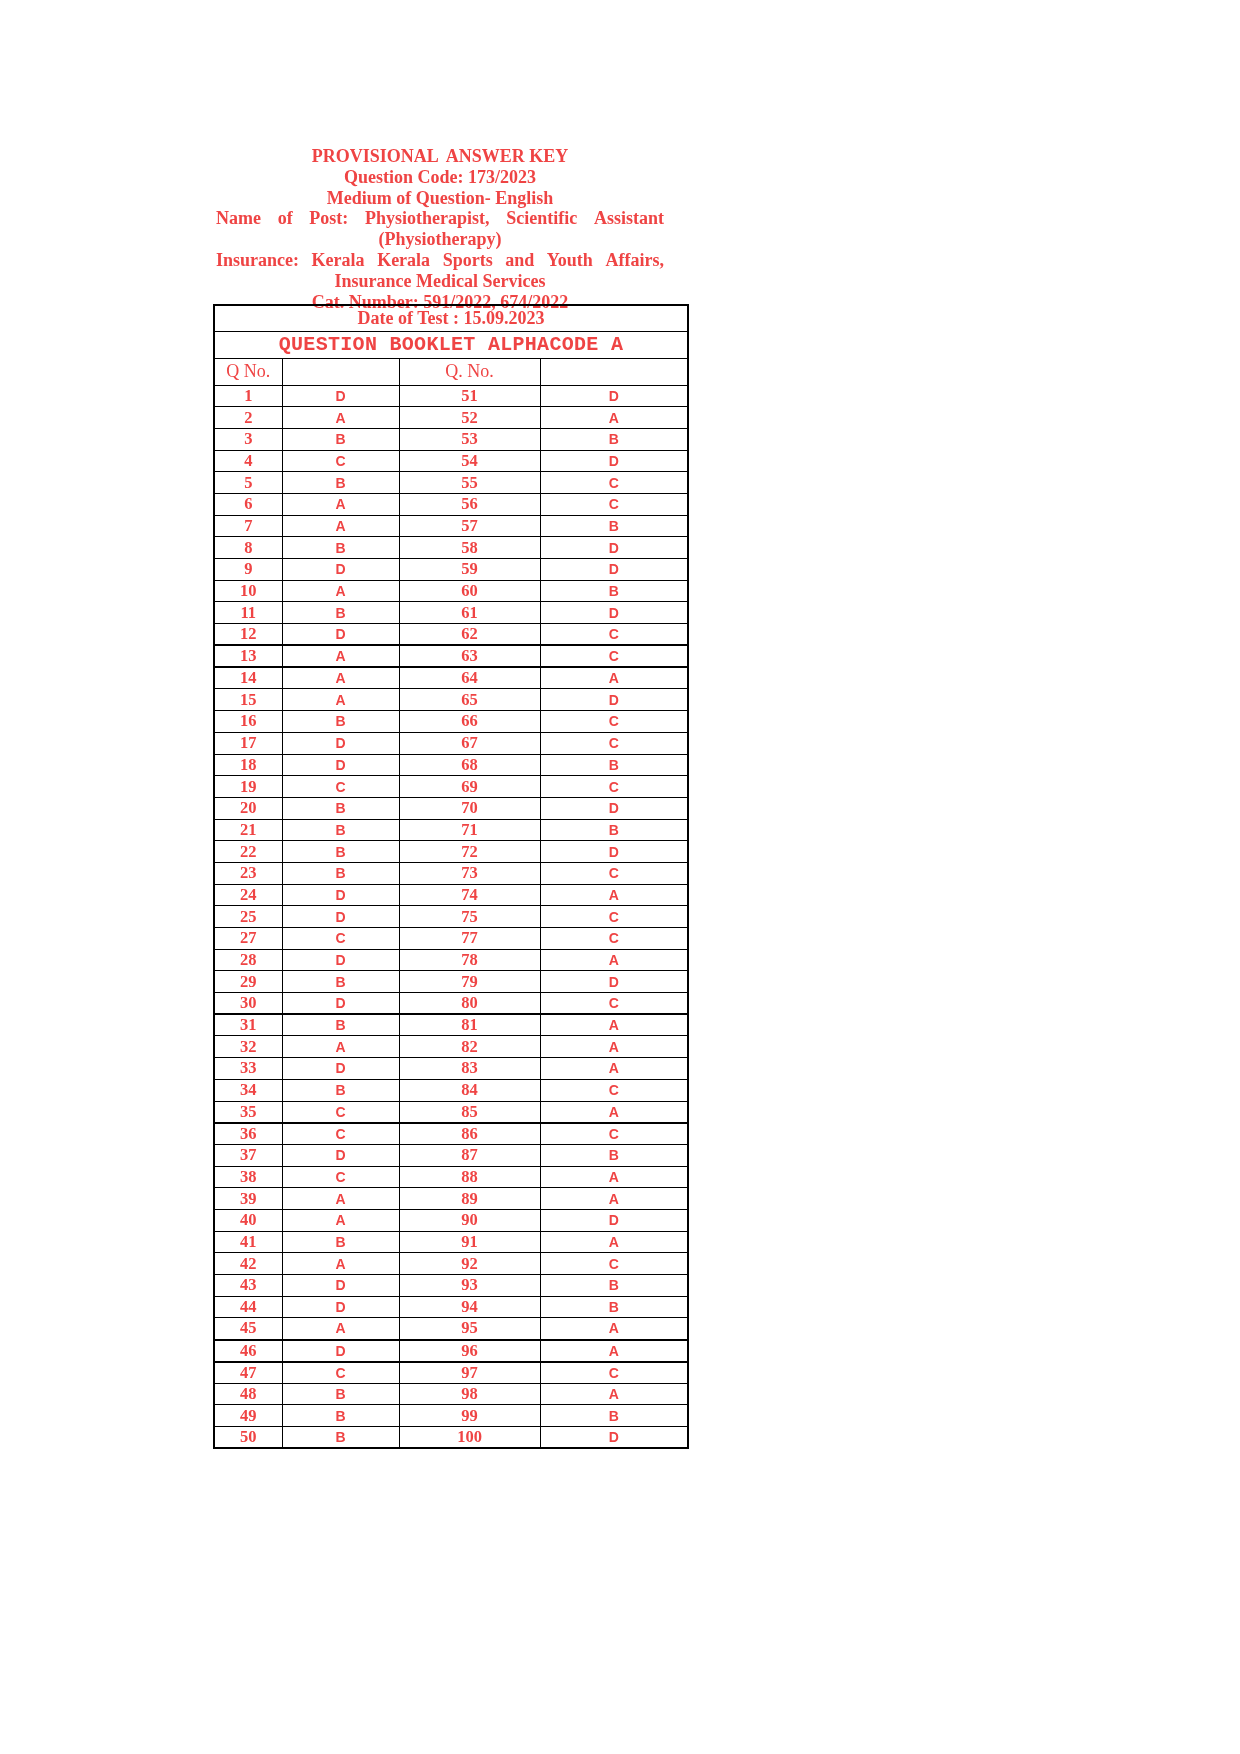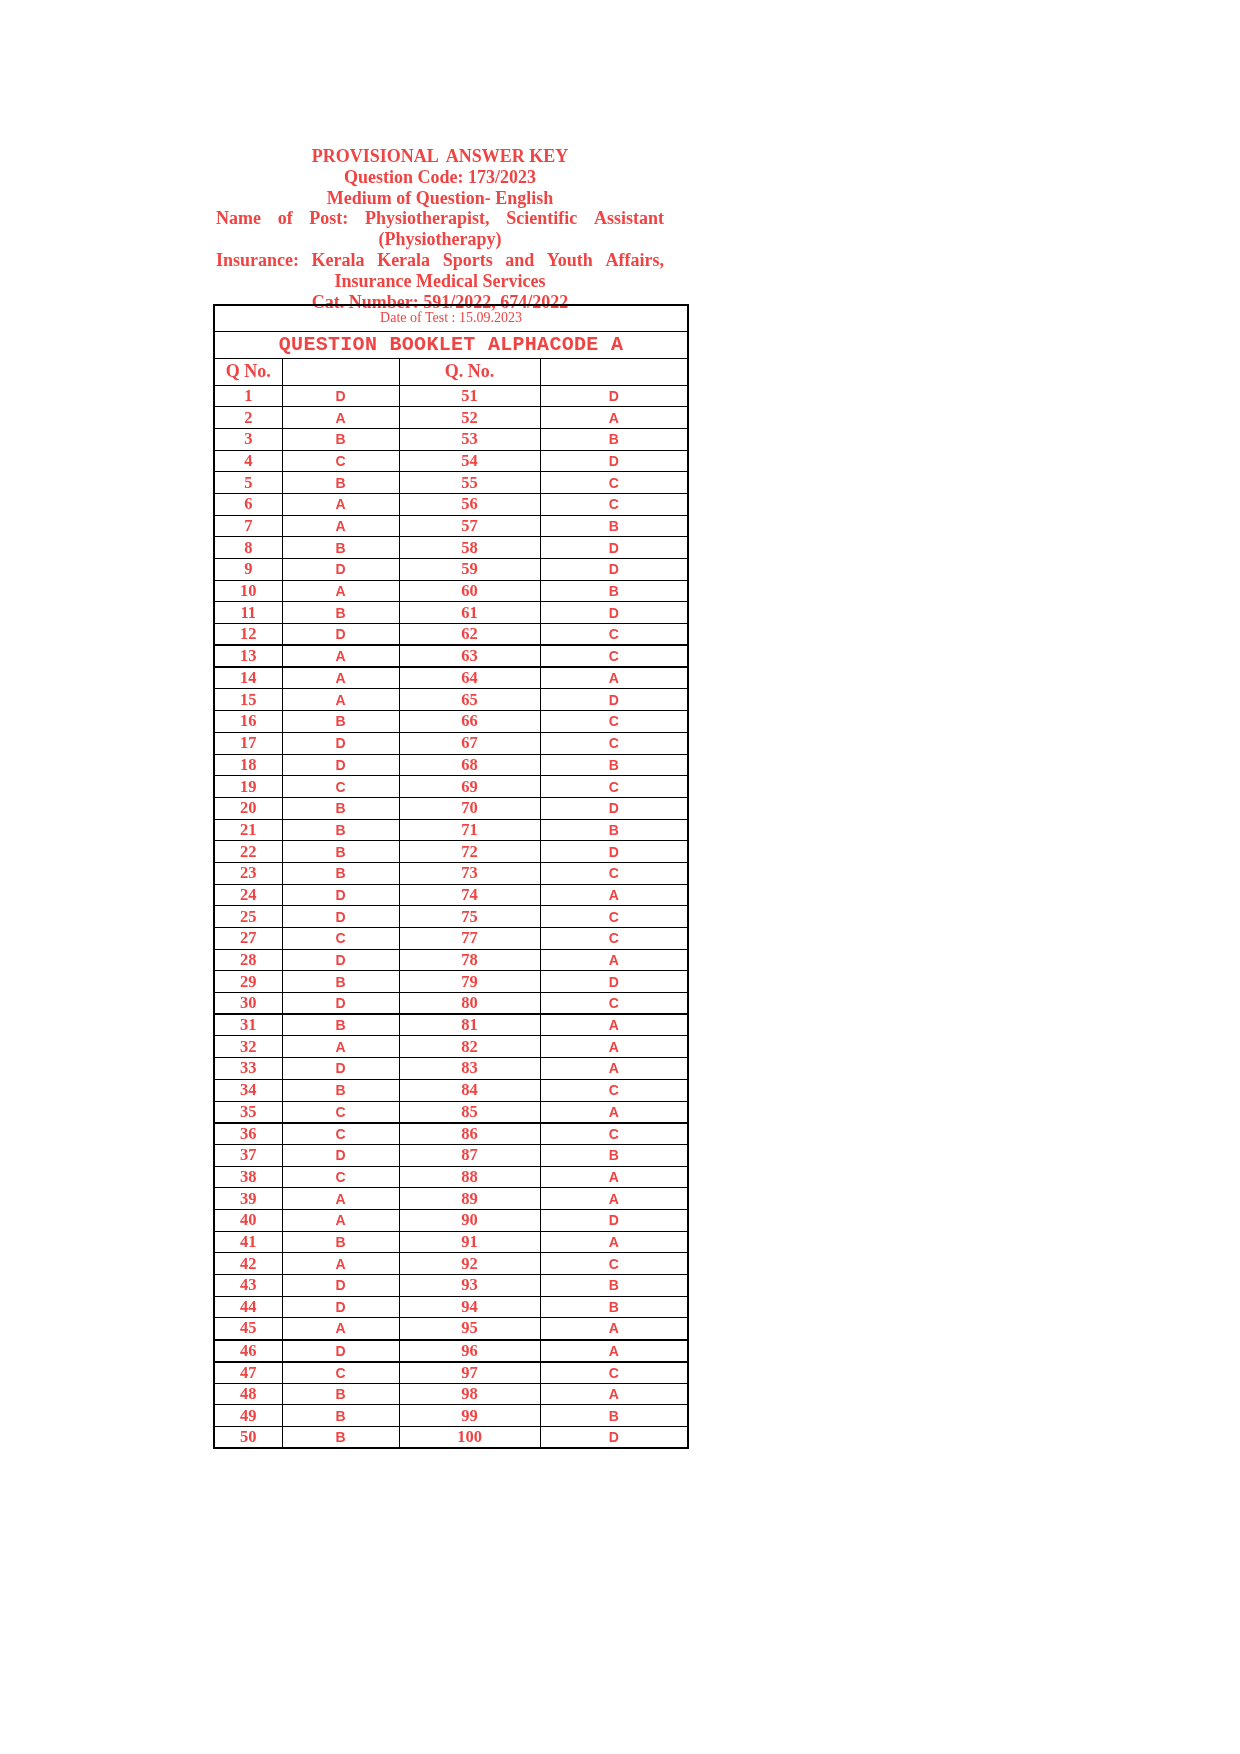--- a/index.html
+++ b/index.html
@@ -37,35 +37,35 @@
   .answer-table td {
     border:1px solid #000;
     text-align:center;
     vertical-align:middle;
     padding:0;
     overflow:hidden;
   }
   .row-date td {
     height:26px;
     font-family:"Liberation Serif", serif;
-    font-weight:normal;
-    font-size:14px;
+    font-weight:bold;
+    font-size:18px;
     margin-top:31px;
   }
   .row-booklet td {
     height:27px;
     font-family:Liberation Mono, monospace;
     font-weight:bold;
     font-size:20px;
     letter-spacing:0.3px;
   }
   .row-colhead td {
     height:27px;
     font-family:"Liberation Serif", serif;
-    font-weight:bold;
+    font-weight:normal;
     font-size:18px;
   }
   .ans-row td { height:21.7px; }
   .ans-row .qcell {
     font-family:"Liberation Serif", serif;
     font-weight:bold;
     font-size:16.5px;
   }
   .ans-row .acell {
     font-family:"Liberation Sans", sans-serif;

